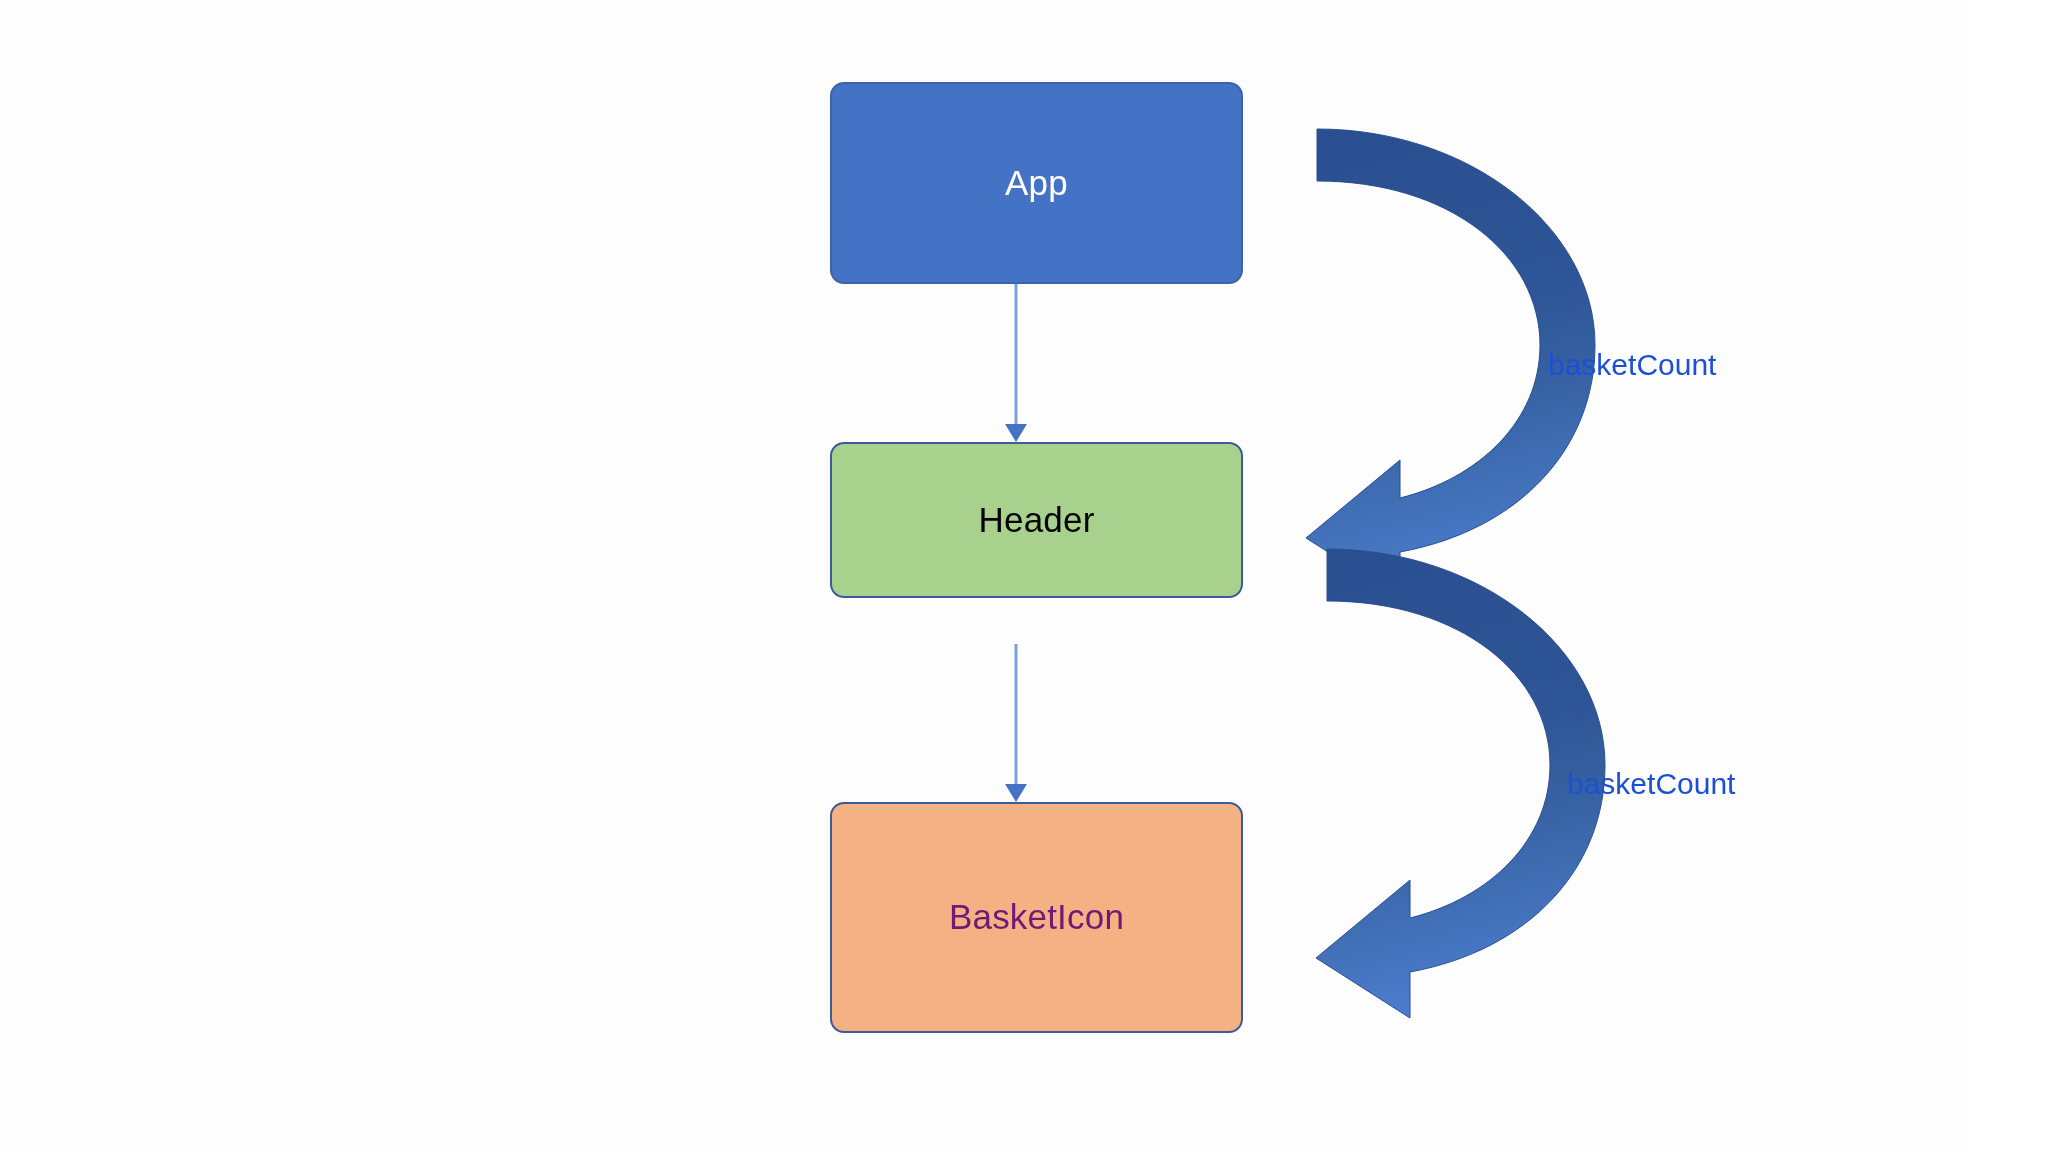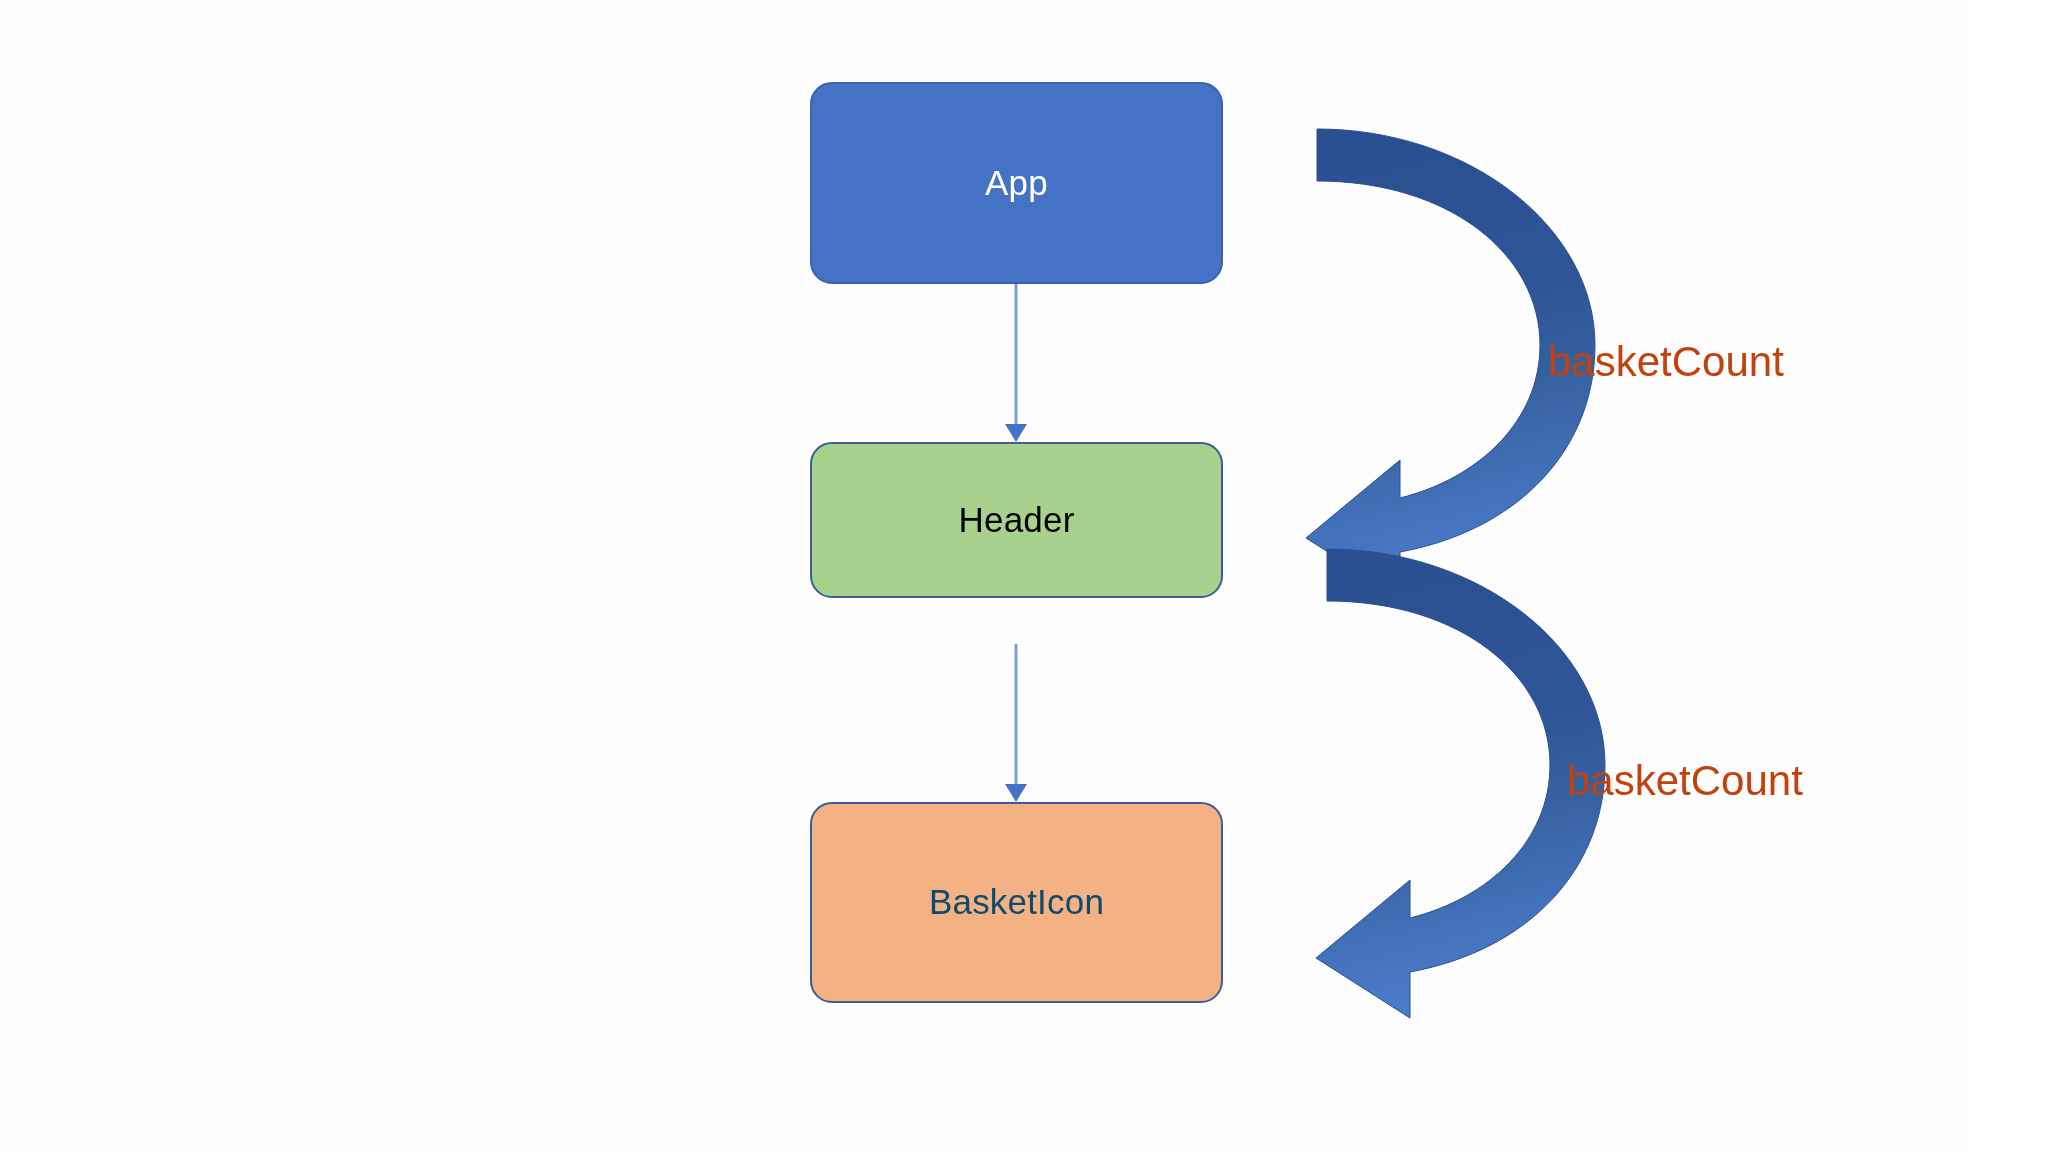--- a/index.html
+++ b/index.html
@@ -33,28 +33,29 @@
     top: 0;
     width: 82px;
     height: 1152px;
     background: #ffffff;
   }
 
   
   .node {
     position: absolute;
     box-sizing: border-box;
-    border-radius: 22px;
+    border-radius: 14px;
     display: flex;
     align-items: center;
     justify-content: center;
     text-align: center;
     line-height: 1.1;
     font-size: 35px;
     letter-spacing: 0.2px;
+    margin-left: 20px;
   }
   .node-app {
     left: 810px;
     top: 82px;
     width: 413px;
     height: 202px;
     background: #4472C4;
     border: 2px solid #3A63AE;
     color: #ffffff;
   }
@@ -64,24 +65,24 @@
     width: 413px;
     height: 156px;
     background: #A9D18E;
     border: 2px solid #3B5C9A;
     color: #000000;
   }
   .node-basket {
     left: 810px;
     top: 802px;
     width: 413px;
-    height: 201px;
+    height: 231px;
     background: #F4B183;
     border: 2px solid #3B5C9A;
-    color: #0c4a6e;
+    color: #701a75;
   }
 
   
   .connector {
     position: absolute;
     left: 0;
     top: 0;
     width: 2048px;
     height: 1152px;
     pointer-events: none;
@@ -93,24 +94,25 @@
     left: 0;
     top: 0;
     width: 2048px;
     height: 1152px;
     pointer-events: none;
   }
 
   
   .arrow-label {
     position: absolute;
-    font-size: 42px;
-    color: #c2410c;
+    font-size: 30px;
+    color: #1d4ed8;
     white-space: nowrap;
     line-height: 1;
+    margin-top: 9px;
   }
   .label-1 { left: 1548px; top: 341px; }
   .label-2 { left: 1567px; top: 760px; }
 </style>
 </head>
 <body>
 
 <div id="canvas">
 
   <div class="slide-plate"></div>

